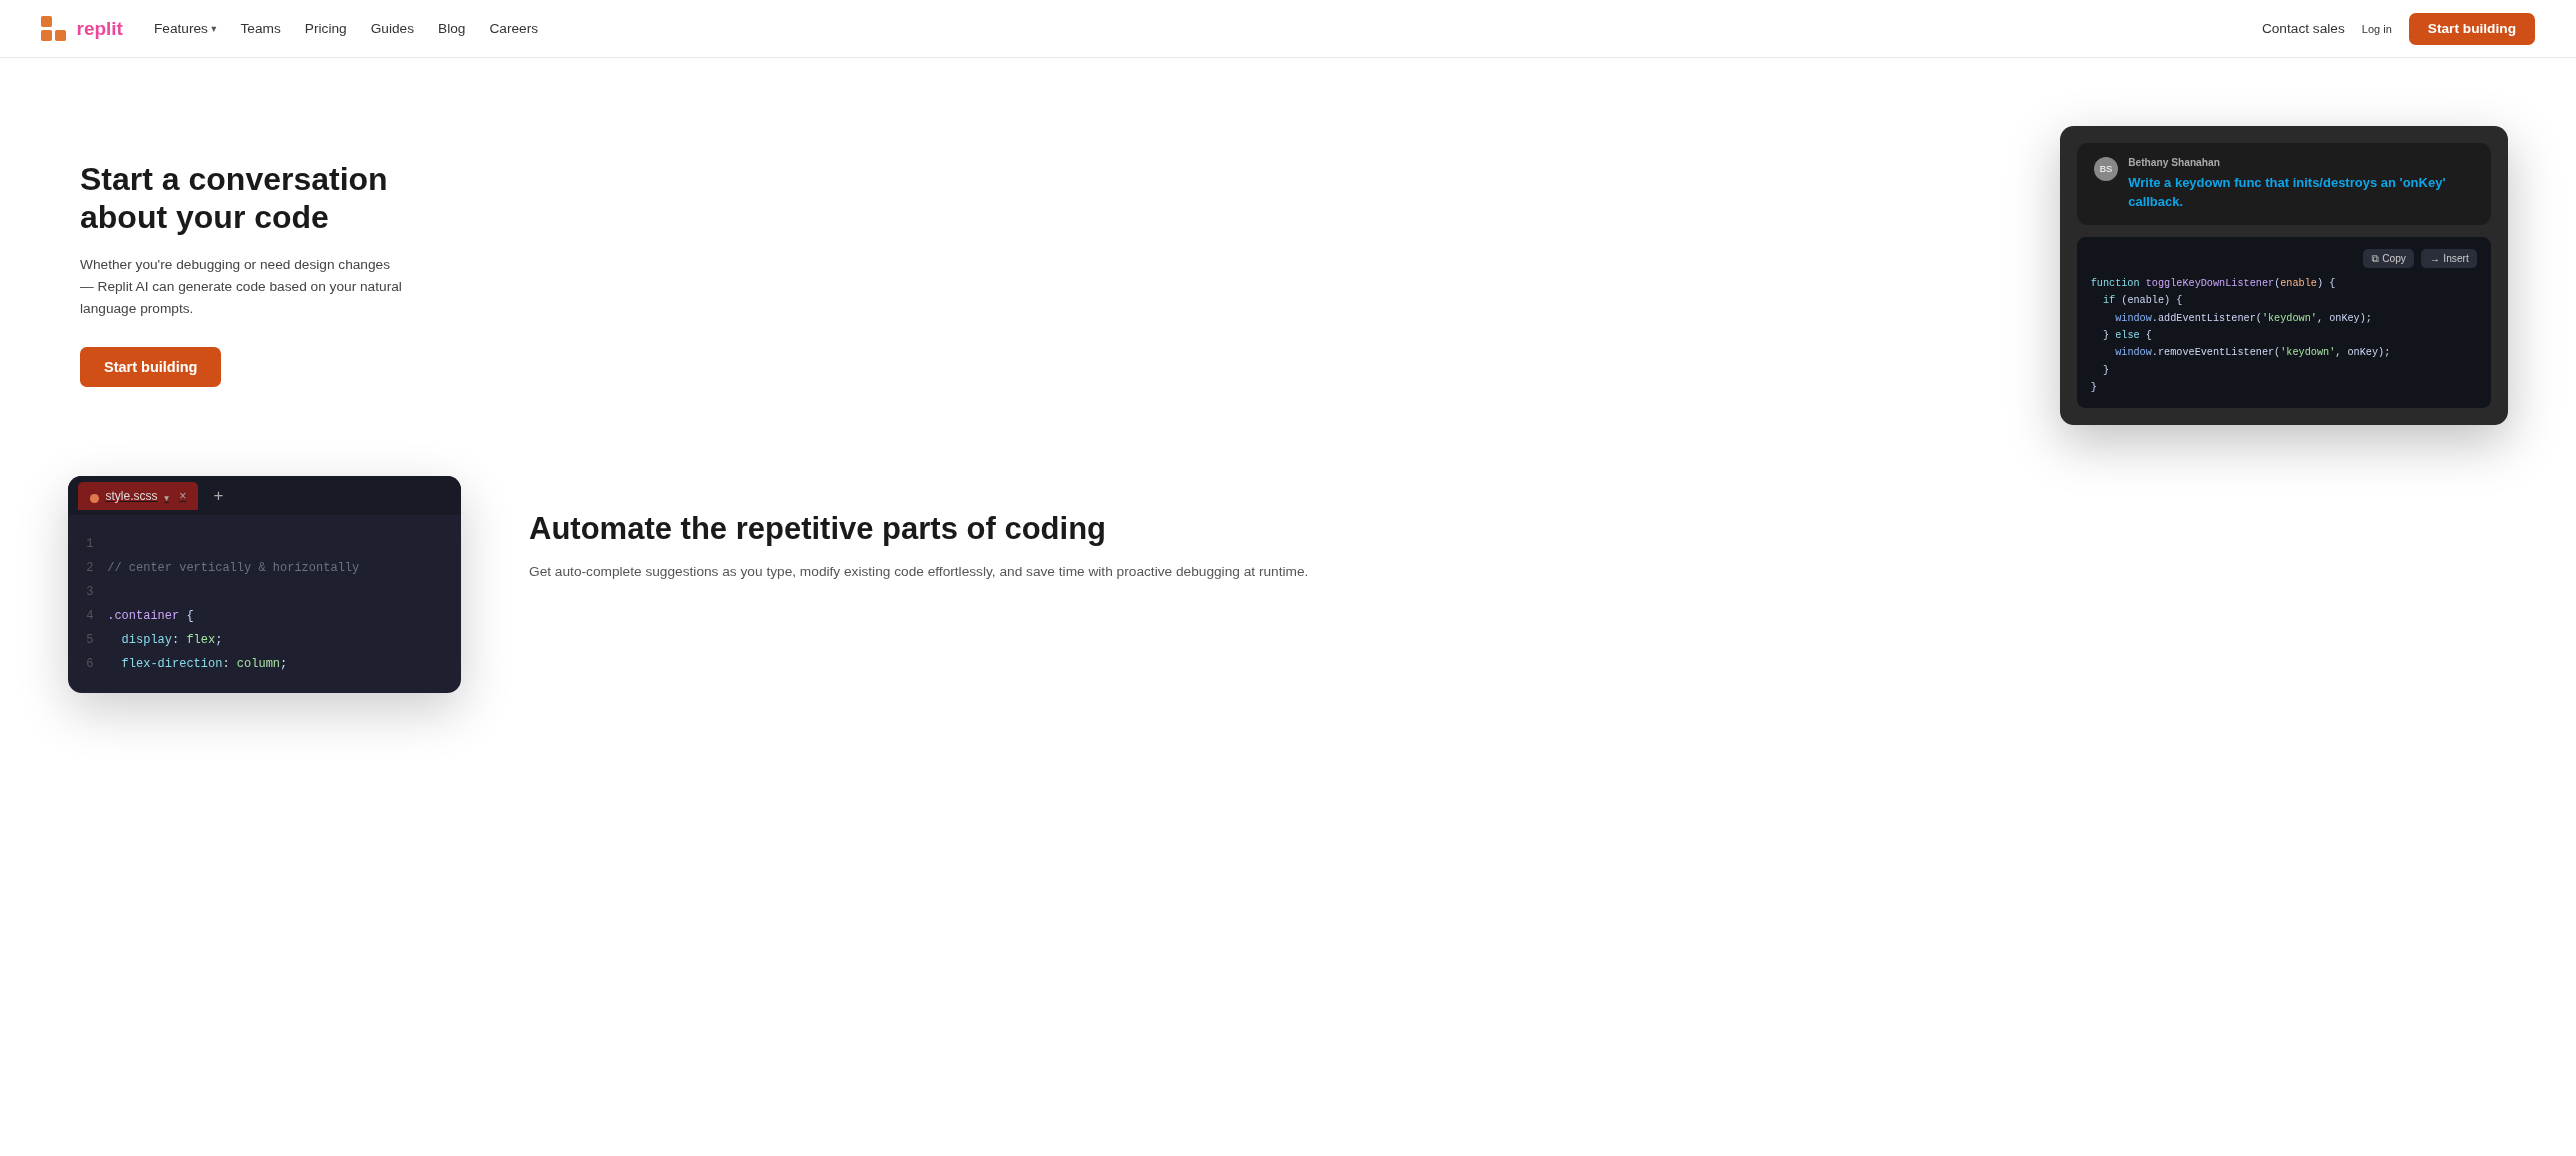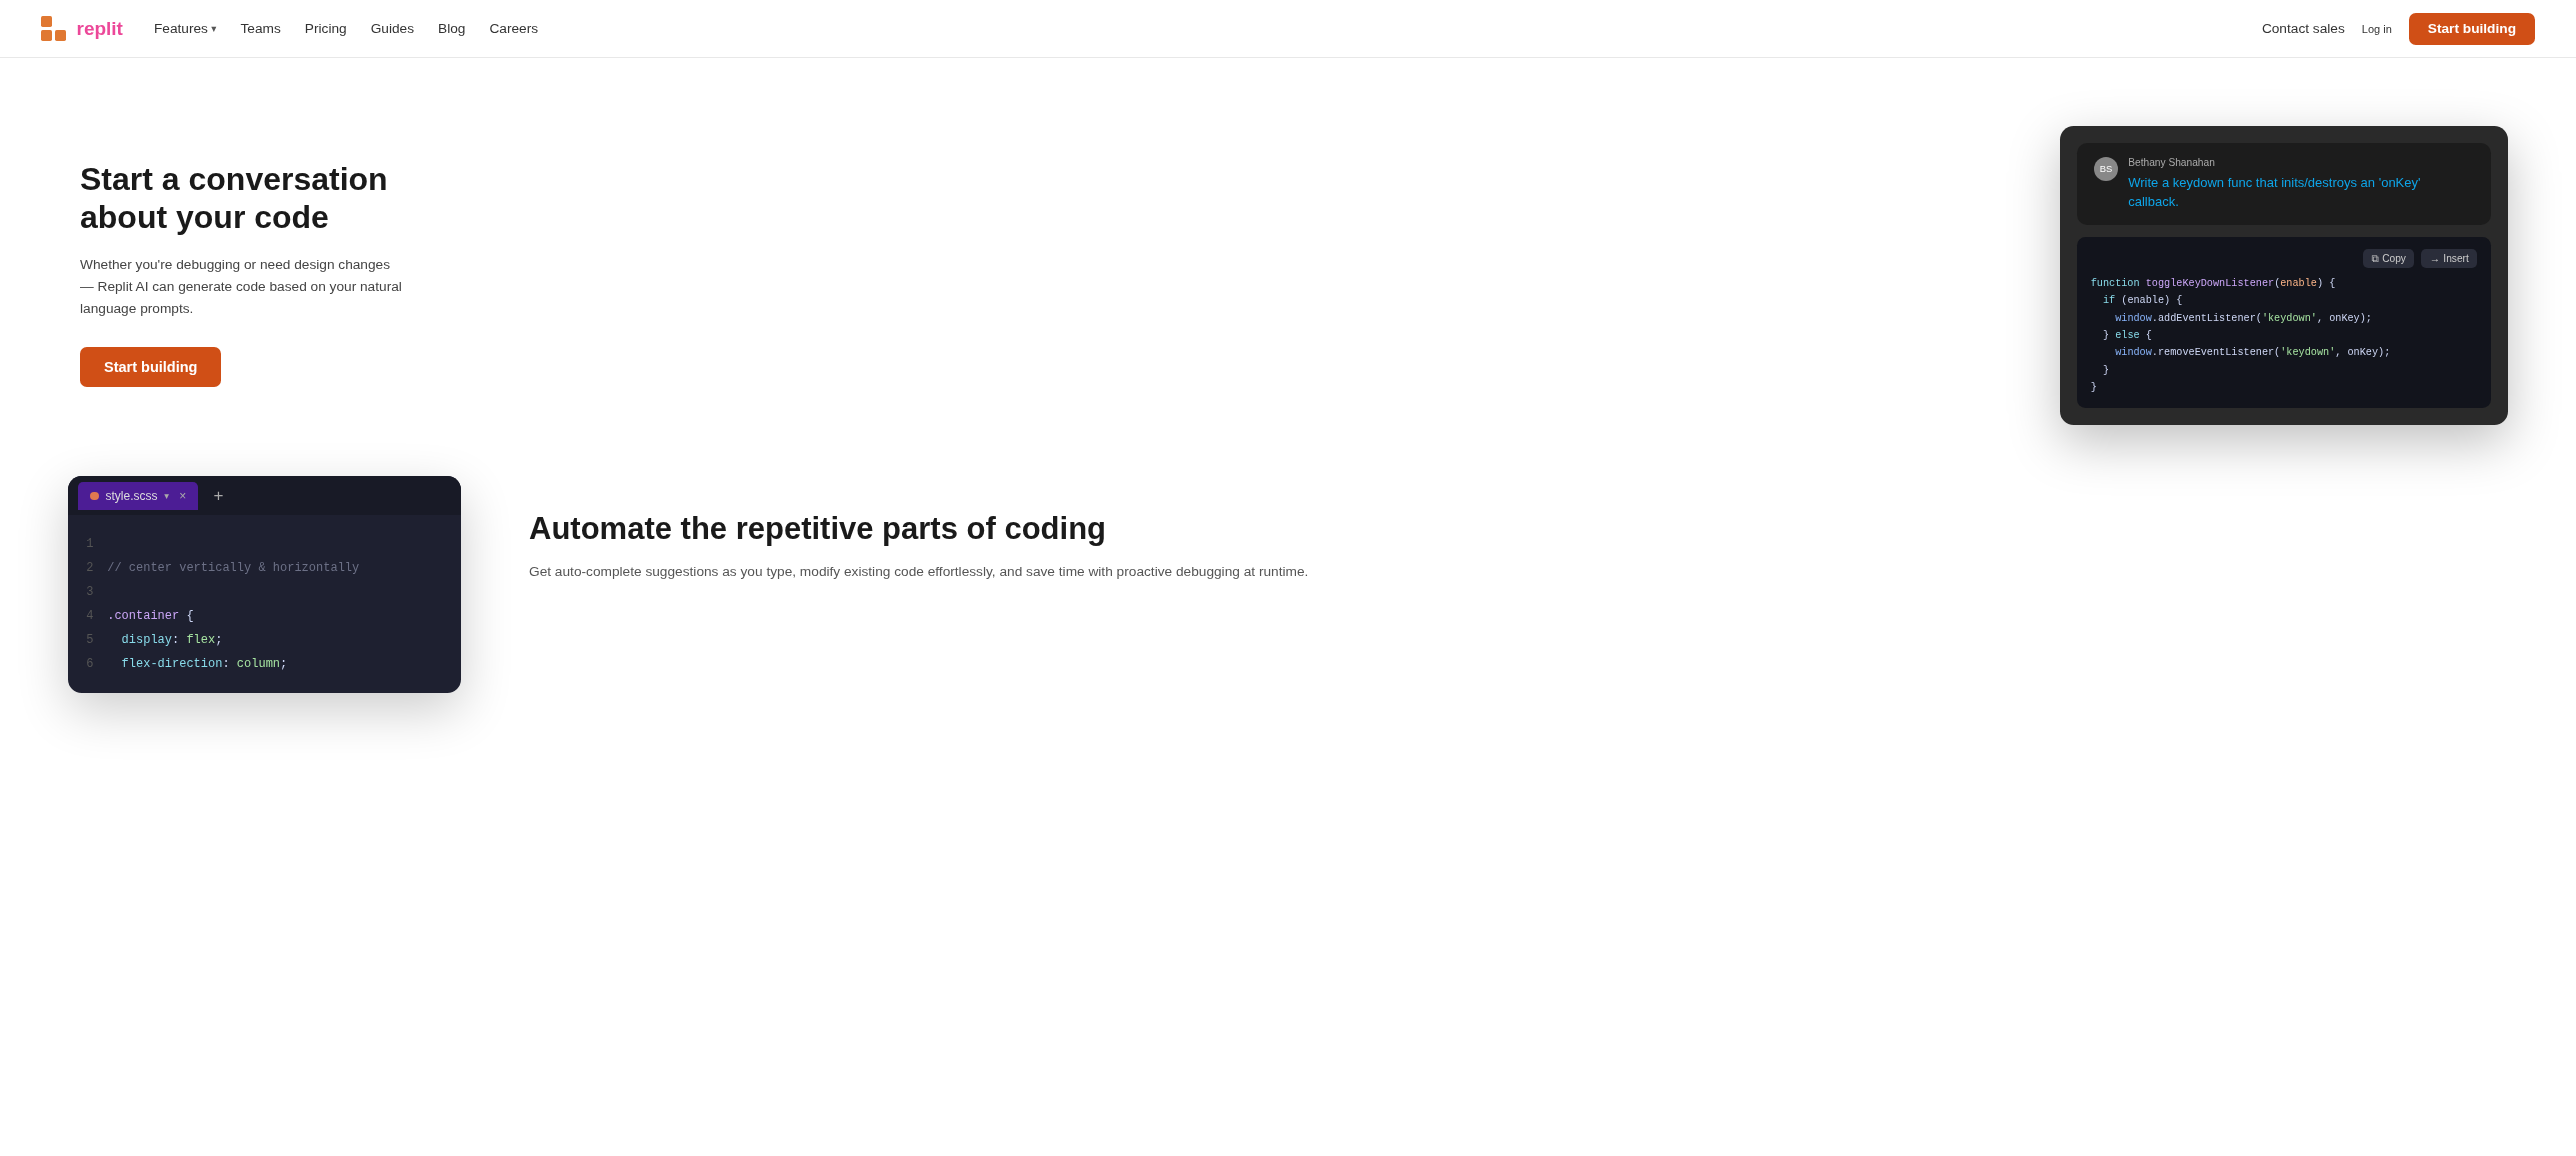--- a/index.html
+++ b/index.html
@@ -41,21 +41,21 @@
     }
     .chat-bubble-user {
       background: #1c1c1c; border-radius: 10.2px; padding: 13.7px 17px;
       margin-bottom: 12px; display: flex; gap: 10.2px; align-items: flex-start;
     }
     .chat-avatar { width: 24px; height: 24px; border-radius: 50%; background: #888; flex-shrink: 0; overflow: hidden; display: flex; align-items: center; justify-content: center; font-size: 9.4px; color: #fff; }
     .chat-bubble-ai { background: #1c1c1c; border-radius: 10.2px; padding: 13.7px 17px; margin-bottom: 12px; display: flex; gap: 10.2px; align-items: flex-start; }
     .ai-avatar { width: 24px; height: 24px; border-radius: 50%; background: #6c5ce7; flex-shrink: 0; display: flex; align-items: center; justify-content: center; }
     .chat-name { font-size: 10.2px; color: #aaa; margin-bottom: 5.1px; }
     .chat-text { font-size: 13px; color: #0ea5e9; line-height: 1.5; }
-    .chat-bubble-content { flex: 1; }
+    .chat-bubble-content { flex: 1; font-weight: bold; }
 
     
     .code-snippet {
       background: #12141c; border-radius: 8.5px; padding: 12px 13.7px; position: relative;
     }
     .code-snippet-toolbar { display: flex; justify-content: flex-end; gap: 6.8px; margin-bottom: 6.8px; }
     .code-btn { background: #2a2d3a; color: #ccc; border: none; border-radius: 5.1px; padding: 3.4px 8.5px; font-size: 10.2px; cursor: pointer; display: flex; align-items: center; gap: 3.4px; font-family: inherit; }
     .code-text { font-family: 'Courier New', monospace; font-size: 10.2px; line-height: 1.7; color: #cdd6f4; }
     .code-keyword { color: #89dceb; }
     .code-fn { color: #cba6f7; }
@@ -66,21 +66,21 @@
     
     .bottom-section {
       display: flex; align-items: flex-start; gap: 68px;
       padding: 0 68px 68px 68px;
     }
     .editor-card {
       background: #1e2030; border-radius: 13.7px; overflow: hidden;
       width: 393px; flex-shrink: 0; box-shadow: 0 17px 51px rgba(0,0,0,0.2);
     }
     .editor-tabs { background: #181a26; display: flex; align-items: center; padding: 0 10.2px; height: 39px; gap: 0; }
-    .editor-tab { display: flex; align-items: center; gap: 6.8px; padding: 6.8px 12px; background: #4c1d95; border-radius: 5.1px 5.1px 0 0; margin-right: 1.7px; }
+    .editor-tab { display: flex; align-items: flex-end; gap: 6.8px; padding: 6.8px 12px; background: #7f1d1d; border-radius: 5.1px 5.1px 0 0; margin-right: 1.7px; text-decoration: underline; }
     .tab-dot { width: 8.5px; height: 8.5px; border-radius: 50%; background: #e07850; }
     .tab-name { font-size: 12px; color: #ddd; }
     .tab-chevron { font-size: 9.4px; color: #aaa; }
     .tab-close { font-size: 12px; color: #aaa; cursor: pointer; margin-left: 3.4px; }
     .tab-add { font-size: 17px; color: #aaa; cursor: pointer; margin-left: 6.8px; padding: 0 6.8px; }
     .editor-body { padding: 17px 17px 17px 8.5px; }
     .code-line { display: flex; gap: 13.7px; font-family: 'Courier New', monospace; font-size: 12px; line-height: 2; }
     .line-num { color: #555; width: 17px; text-align: right; flex-shrink: 0; }
     .line-code { color: #cdd6f4; }
     .c-comment { color: #6c7086; }

